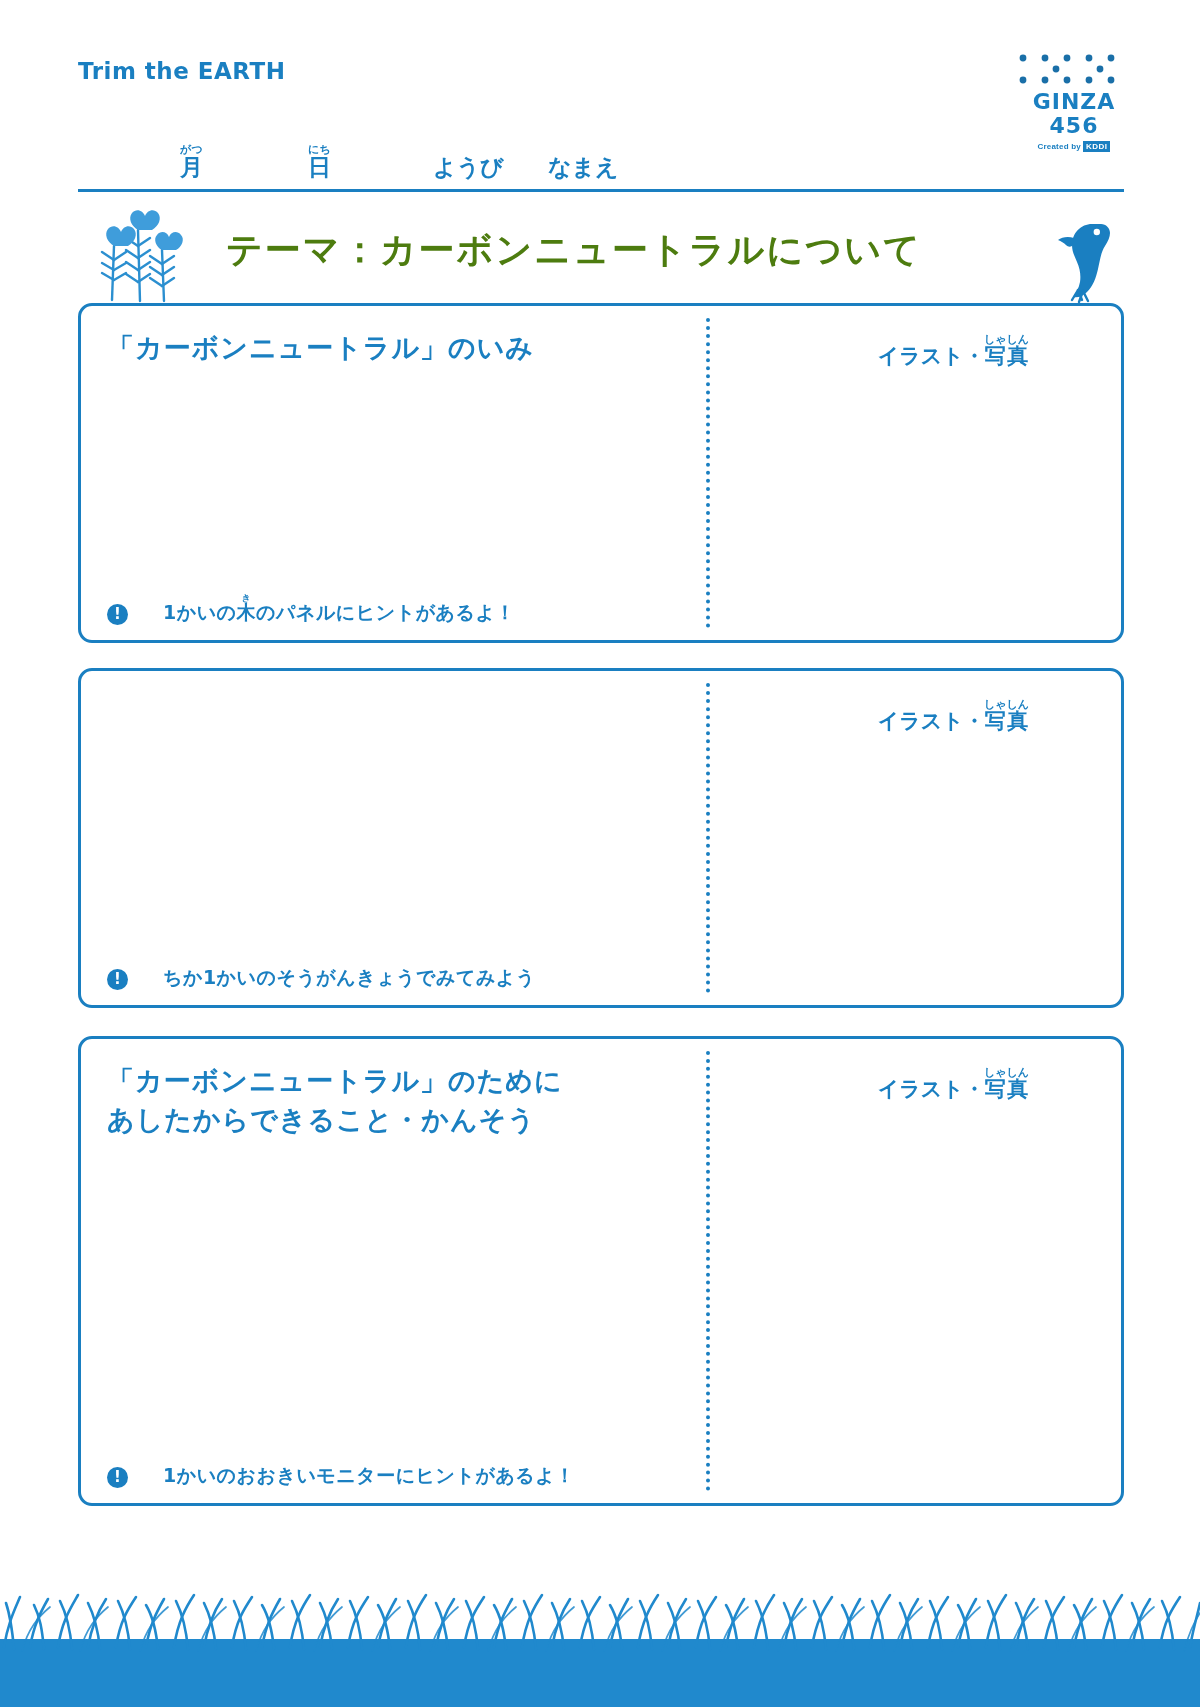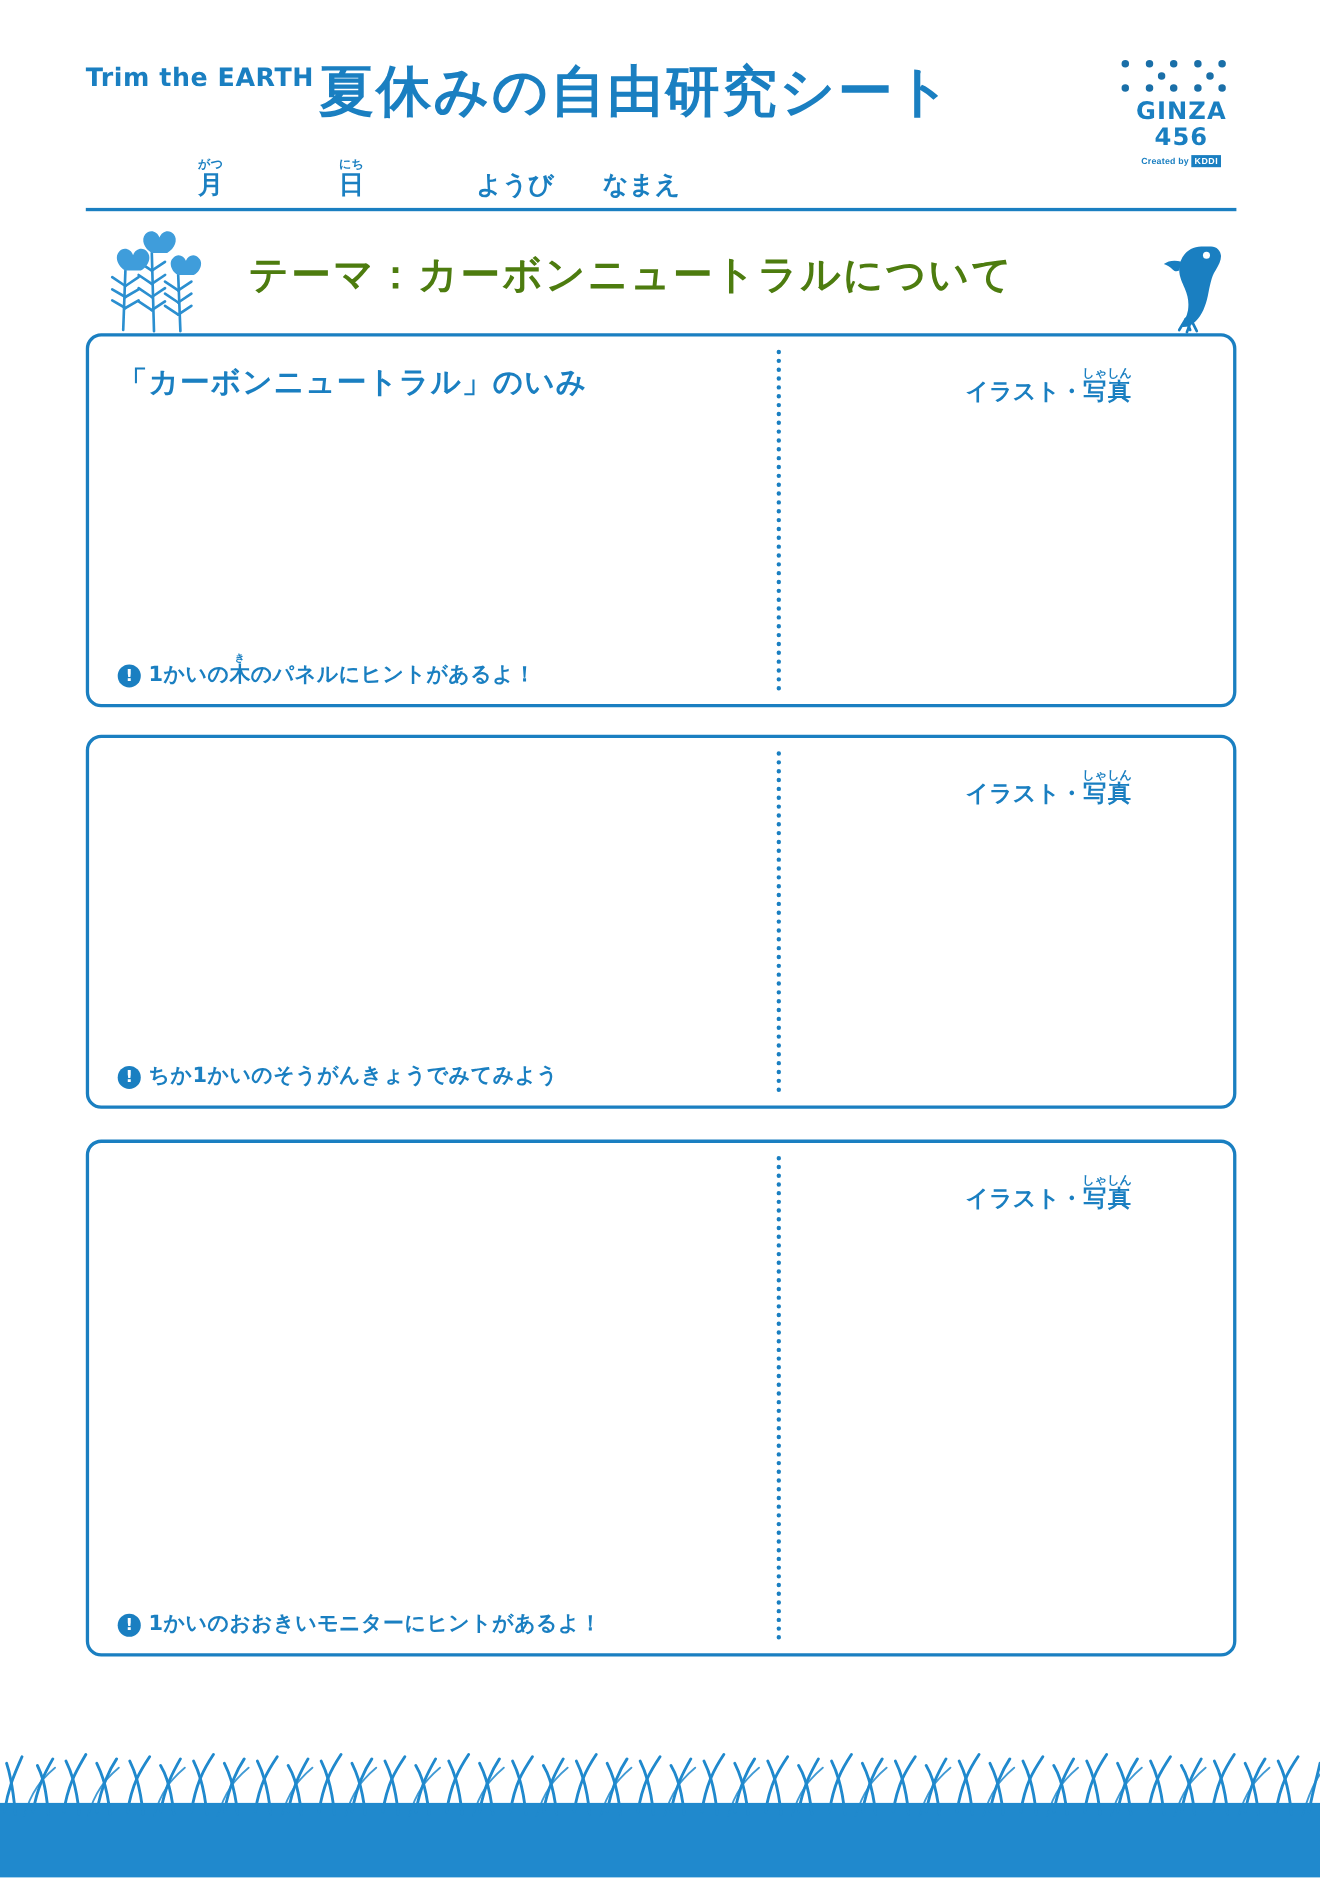--- a/index.html
+++ b/index.html
@@ -161,34 +161,34 @@
     font-size: 15px; font-weight: 800;
     display: flex; align-items: center; justify-content: center;
     line-height: 1; flex: 0 0 auto;
     margin-bottom: 1px;
     font-family: "DejaVu Sans", sans-serif;
   }
   .hint-text {
     font-size: 19px; font-weight: 700; color: #1a7fc1;
     letter-spacing: 0.5px; white-space: nowrap;
     font-family: "DejaVu Sans", sans-serif;
+    margin-left: 28px;
   }
   .hint-text ruby { ruby-position: over; }
   .hint-text rt { font-size: 9px; font-weight: 700; line-height: 1; }
 
   
   .grass { position: absolute; left: 0; bottom: 0; width: 1200px; height: 140px; }
 </style>
 </head>
 <body>
 
 <div id="page">
 
   <div class="brand-tag">Trim the EARTH</div>
-  <div class="main-title">夏休みの自由研究シート</div>
 
   <div class="logo-block">
     <svg class="logo-dots" width="118" height="34" viewBox="0 0 118 34" aria-hidden="true">
       <g fill="#1a6fa8">
         <circle cx="8" cy="6" r="3.4"></circle>
           <circle cx="30" cy="6" r="3.4"></circle>
         <circle cx="52" cy="6" r="3.4"></circle>
           <circle cx="74" cy="6" r="3.4"></circle>
         <circle cx="96" cy="6" r="3.4"></circle>
         <circle cx="41" cy="17" r="3.4"></circle>
@@ -286,20 +286,22 @@
       <span>イラスト・</span><ruby><span>写真</span><rt>しゃしん</rt></ruby>
     </div>
     <div class="hint-row">
       <span class="hint-icon">!</span>
       <span class="hint-text"><span>ちか1かいのそうがんきょうでみてみよう</span><span></span></span>
     </div>
   </div>
 
   <div class="section-box" id="sec2">
     <div class="divider"></div>
+    <div class="sec-heading">「カーボンニュートラル」のために
+あしたからできること・かんそう</div>
     <div class="illust-label">
       <span>イラスト・</span><ruby><span>写真</span><rt>しゃしん</rt></ruby>
     </div>
     <div class="hint-row">
       <span class="hint-icon">!</span>
       <span class="hint-text"><span>1かいのおおきいモニターにヒントがあるよ！</span><span></span></span>
     </div>
   </div>
 
   <svg class="grass" viewBox="0 0 1200 140" preserveAspectRatio="none" aria-hidden="true">

